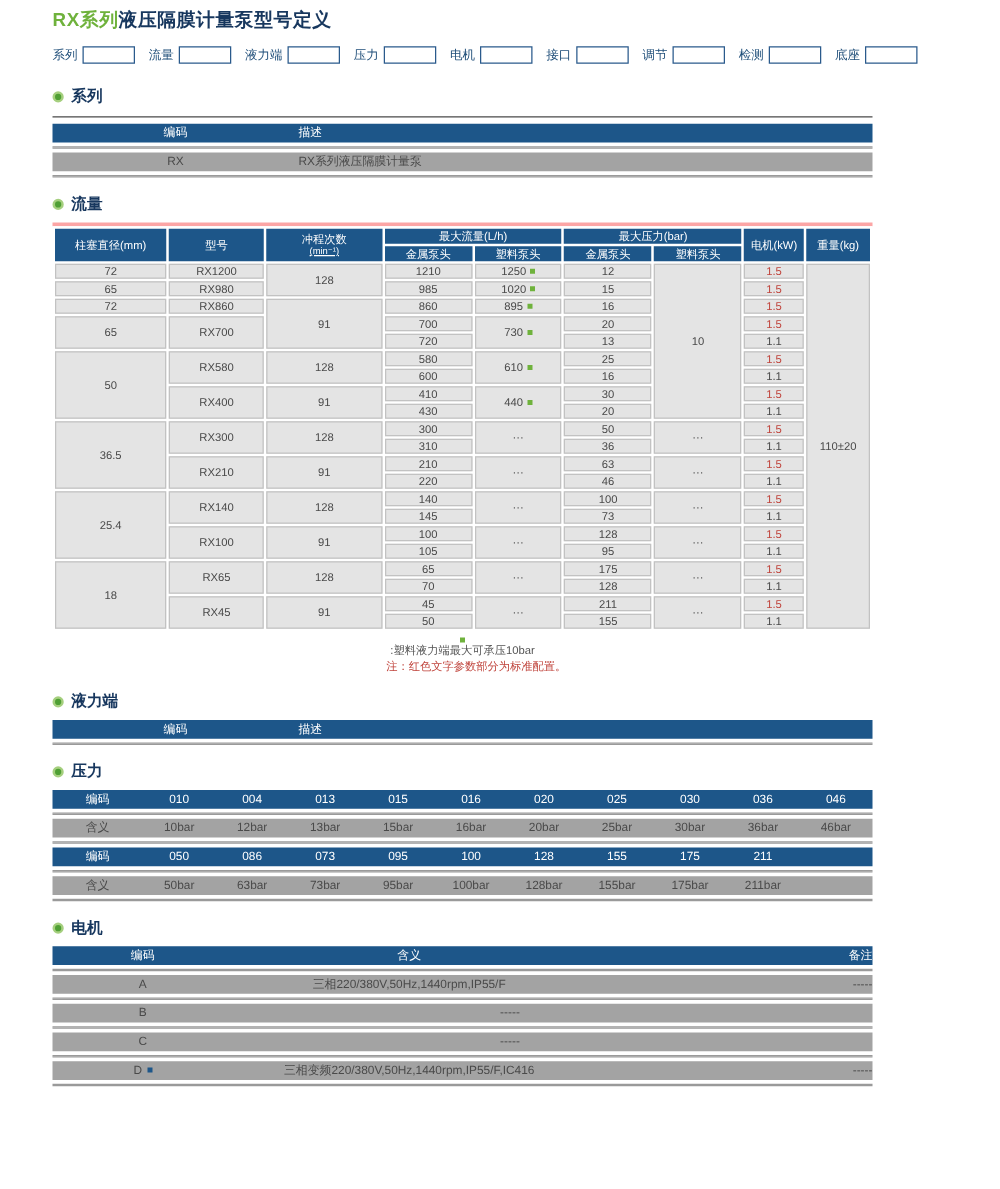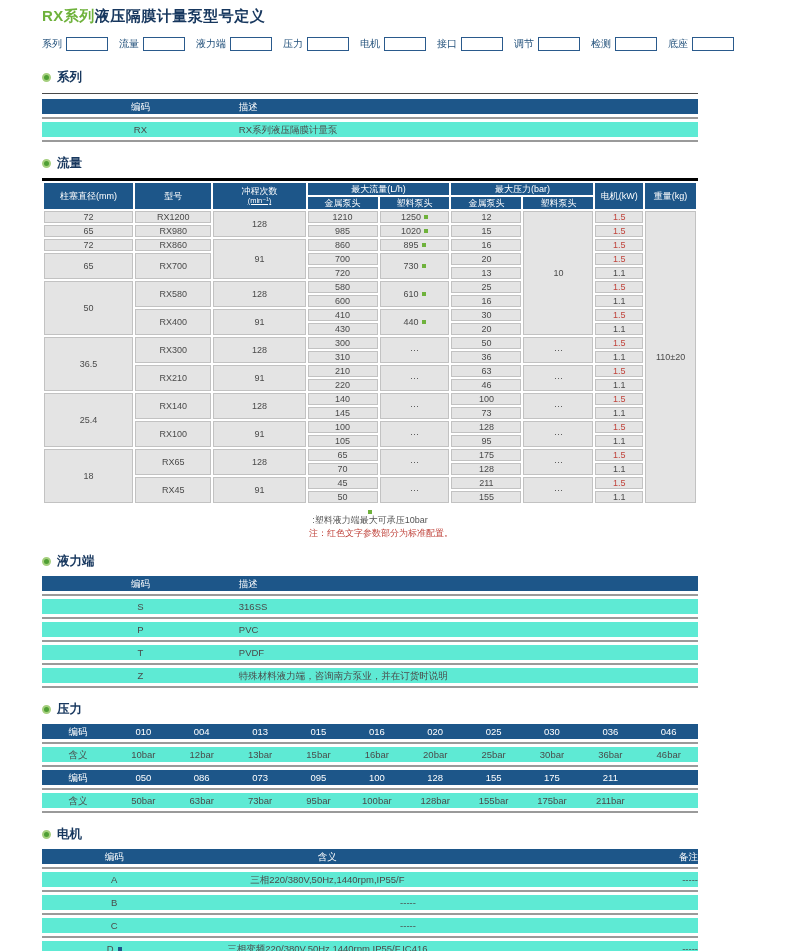--- a/index.html
+++ b/index.html
@@ -19,28 +19,28 @@
 
   .sec-head { display:flex; align-items:center; font-size:12.5px; font-weight:bold;
               color:#17375e; margin:13px 0 6px 0; }
   .bullet { width:9px; height:9px; border-radius:50%; background:#4f9f34;
             border:2px solid #a5cf7e; margin-right:6px; flex:0 0 auto; }
 
   .hline-dark { border-top:1px solid #4a4a4a; margin:7px 0 5px 0; }
 
   .bar { height:15px; line-height:15px; font-size:9.5px; white-space:nowrap; }
   .bar.blue { background:#1d5689; color:#fff; }
-  .bar.gray { background:#5eead4; color:#4a4a4a; }
+  .bar.gray { background:#a3a3a3; color:#4a4a4a; }
   .two-col .c1 { display:inline-block; width:30%; text-align:center; }
   .two-col .c2 { display:inline-block; width:70%; text-align:left; }
   .dsep { height:1px; border-top:1px solid #9a9a9a; border-bottom:1px solid #9a9a9a;
           margin:3px 0; background:#fff; }
 
   
-  .flow-wrap { border-top:3px solid #000000; margin-top:1px; }
+  .flow-wrap { border-top:3px solid #fca5a5; margin-top:1px; }
   table.flow { width:100%; border-collapse:separate; border-spacing:2px; background:#fff; table-layout:fixed; }
   table.flow th { background:#1d5689; color:#fff; font-weight:normal; font-size:9px;
                   line-height:10px; padding:1px 0; text-align:center; }
   table.flow td { background:#e4e4e4; color:#4a4a4a; font-size:9px; line-height:10px;
                   height:10px; text-align:center; padding:0; border:1px solid #c2c2c2; }
   table.flow td.red { color:#c0443c; }
   .unit { font-size:7.5px;text-decoration:underline; }
   .gmark { display:inline-block; width:4px; height:4px; background:#6fb23c;
            margin-left:3px; vertical-align:1px; }
   .nmark { display:inline-block; width:4px; height:4px; background:#1d5689;
@@ -330,30 +330,20 @@
 
   <div>
     <div class="sec-head">
       <span class="bullet"></span>
       <span>液力端</span>
     </div>
     <div class="bar blue two-col">
       <span class="c1">编码</span><span class="c2">描述</span>
     </div>
     <div class="dsep"></div>
-    <div id="hydraulic-rows">
-        <div class="bar gray two-col"><span class="c1">S</span><span class="c2">316SS</span></div>
-        <div class="dsep"></div>
-        <div class="bar gray two-col"><span class="c1">P</span><span class="c2">PVC</span></div>
-        <div class="dsep"></div>
-        <div class="bar gray two-col"><span class="c1">T</span><span class="c2">PVDF</span></div>
-        <div class="dsep"></div>
-        <div class="bar gray two-col"><span class="c1">Z</span><span class="c2">特殊材料液力端，咨询南方泵业，并在订货时说明</span></div>
-        <div class="dsep"></div>
-      </div>
   </div>
 
   <div>
     <div class="sec-head">
       <span class="bullet"></span>
       <span>压力</span>
     </div>
     <div id="pressure-tables">
         <div class="bar blue pbar">
           <span class="pcell plabel">编码</span>

